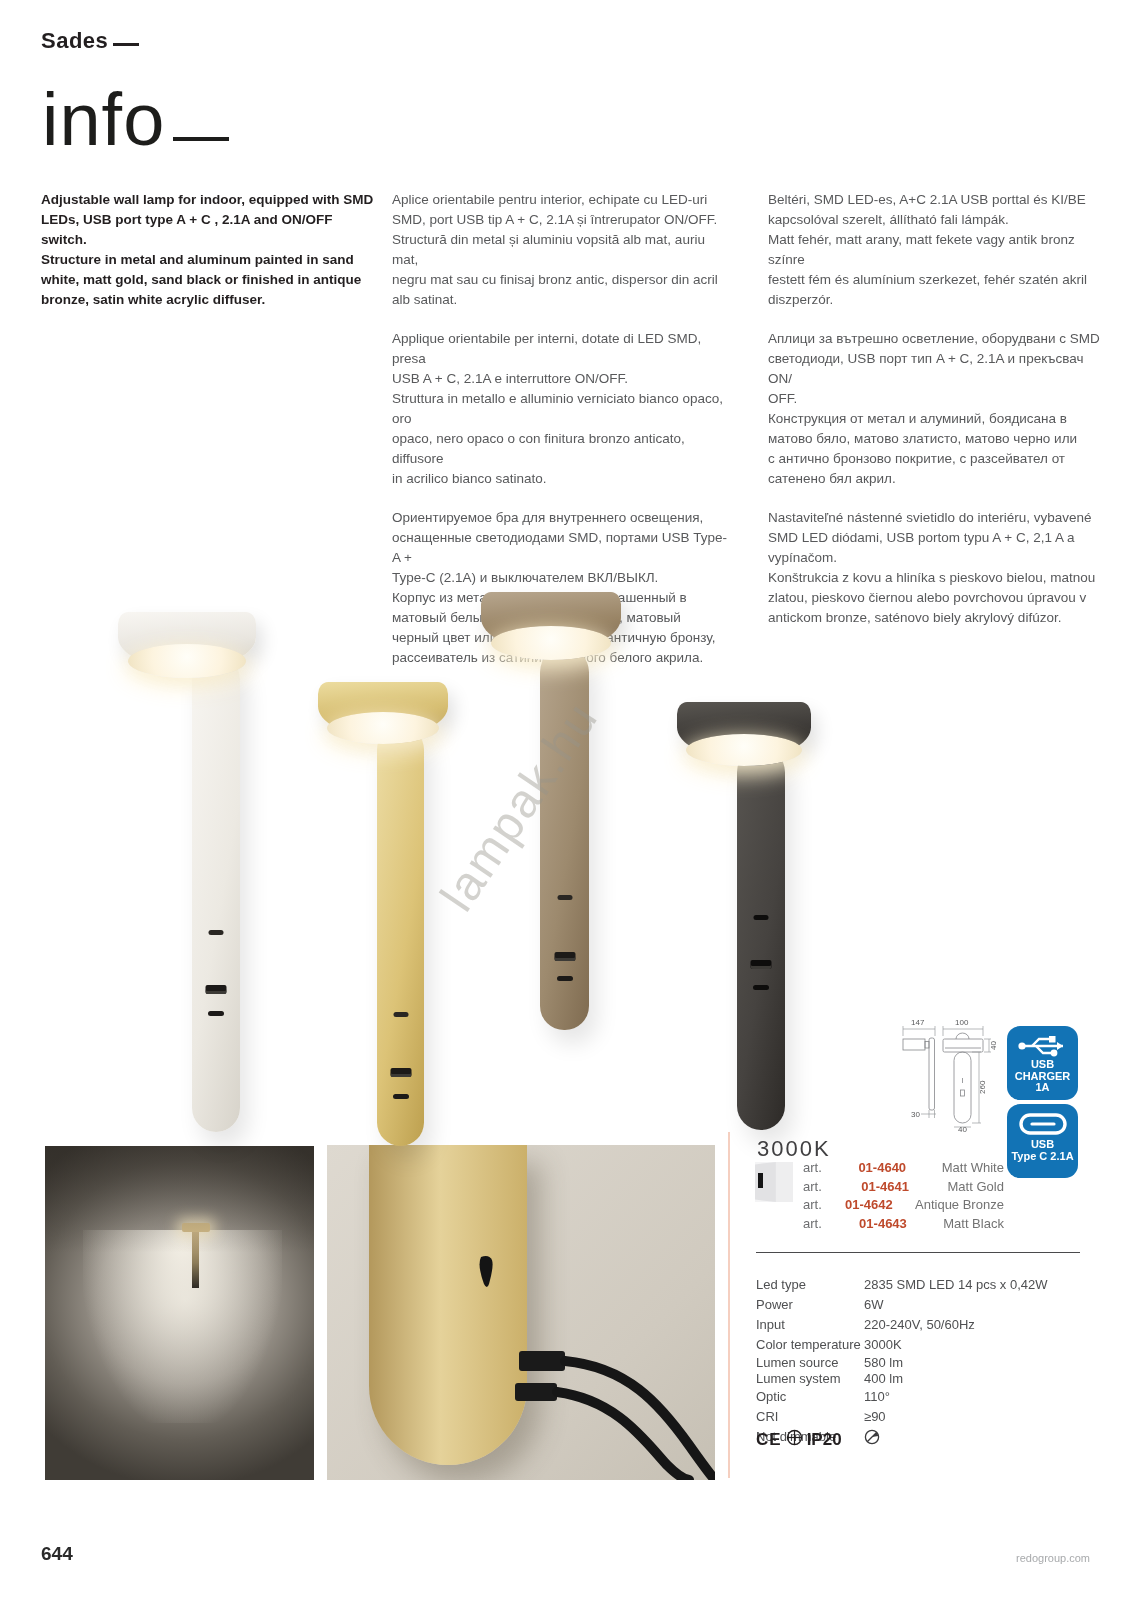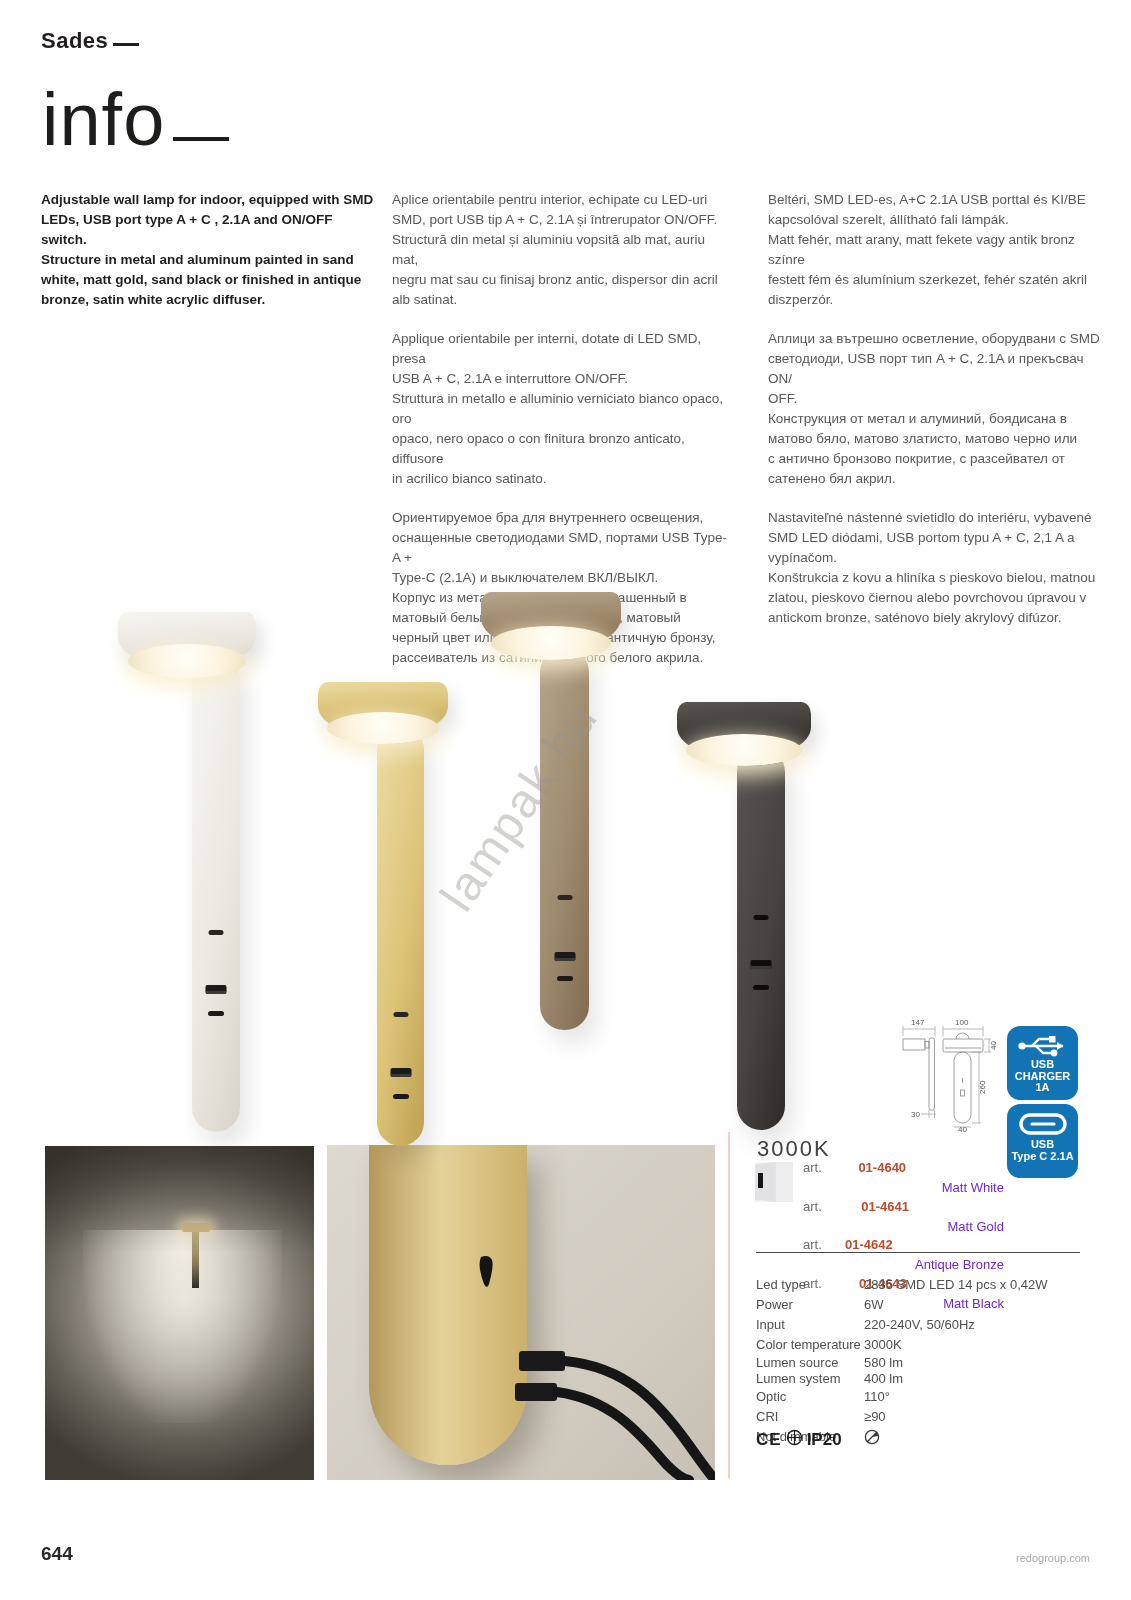--- a/index.html
+++ b/index.html
@@ -74,21 +74,21 @@
   .kelvin { position:absolute; left:757px; top:1136px; font-size:22px; color:#414042; letter-spacing:2px; }
   .art-thumb { position:absolute; left:755px; top:1162px; width:38px; height:40px; background:#f4f4f5; overflow:hidden; }
   .art-thumb .face-l { position:absolute; left:0; top:0; width:55%; height:100%; background:#e2e2e4;
       clip-path:polygon(0 6%, 100% 0, 100% 100%, 0 94%); }
   .art-thumb .face-r { position:absolute; right:0; top:0; width:45%; height:100%; background:#eeeeef; }
   .art-thumb .mini-lamp { position:absolute; left:3px; top:11px; width:5px; height:15px; background:#151515; }
   .articles { position:absolute; left:803px; top:1161px; font-size:13px; }
   .art-row { display:flex; gap:16px; margin-bottom:4.5px; line-height:14px;justify-content:space-between; }
   .art-prefix { color:#6d6e70; width:26px; }
   .art-code { color:#bf4a2c; font-weight:bold; width:54px; }
-  .art-name { color:#6d28d9;margin-top:20px; }
+  .art-name { color:#737373; }
 
   .specs { position:absolute; left:756px; top:1252px; width:324px; border-top:1.5px solid #4a4a4c; padding-top:21px; font-size:13px; color:#4f5052; }
   .spec-row { display:grid; grid-template-columns:108px 1fr; padding:2.6px 0; }
   .spec-row.tight { padding:0.4px 0; }
   .certs { position:absolute; left:756px; top:1429px; display:flex; align-items:center; gap:4px; color:#231f20; }
   .cert-ce { font-size:17px; font-weight:bold; letter-spacing:1px; }
   .cert-ip { font-size:17px; font-weight:bold; }
 
   .footer-num { position:absolute; left:41px; top:1543px; font-size:19px; font-weight:bold; color:#2a2a2a; }
   .footer-site { position:absolute; right:41px; top:1552px; font-size:11px; color:#a8aaac; }

